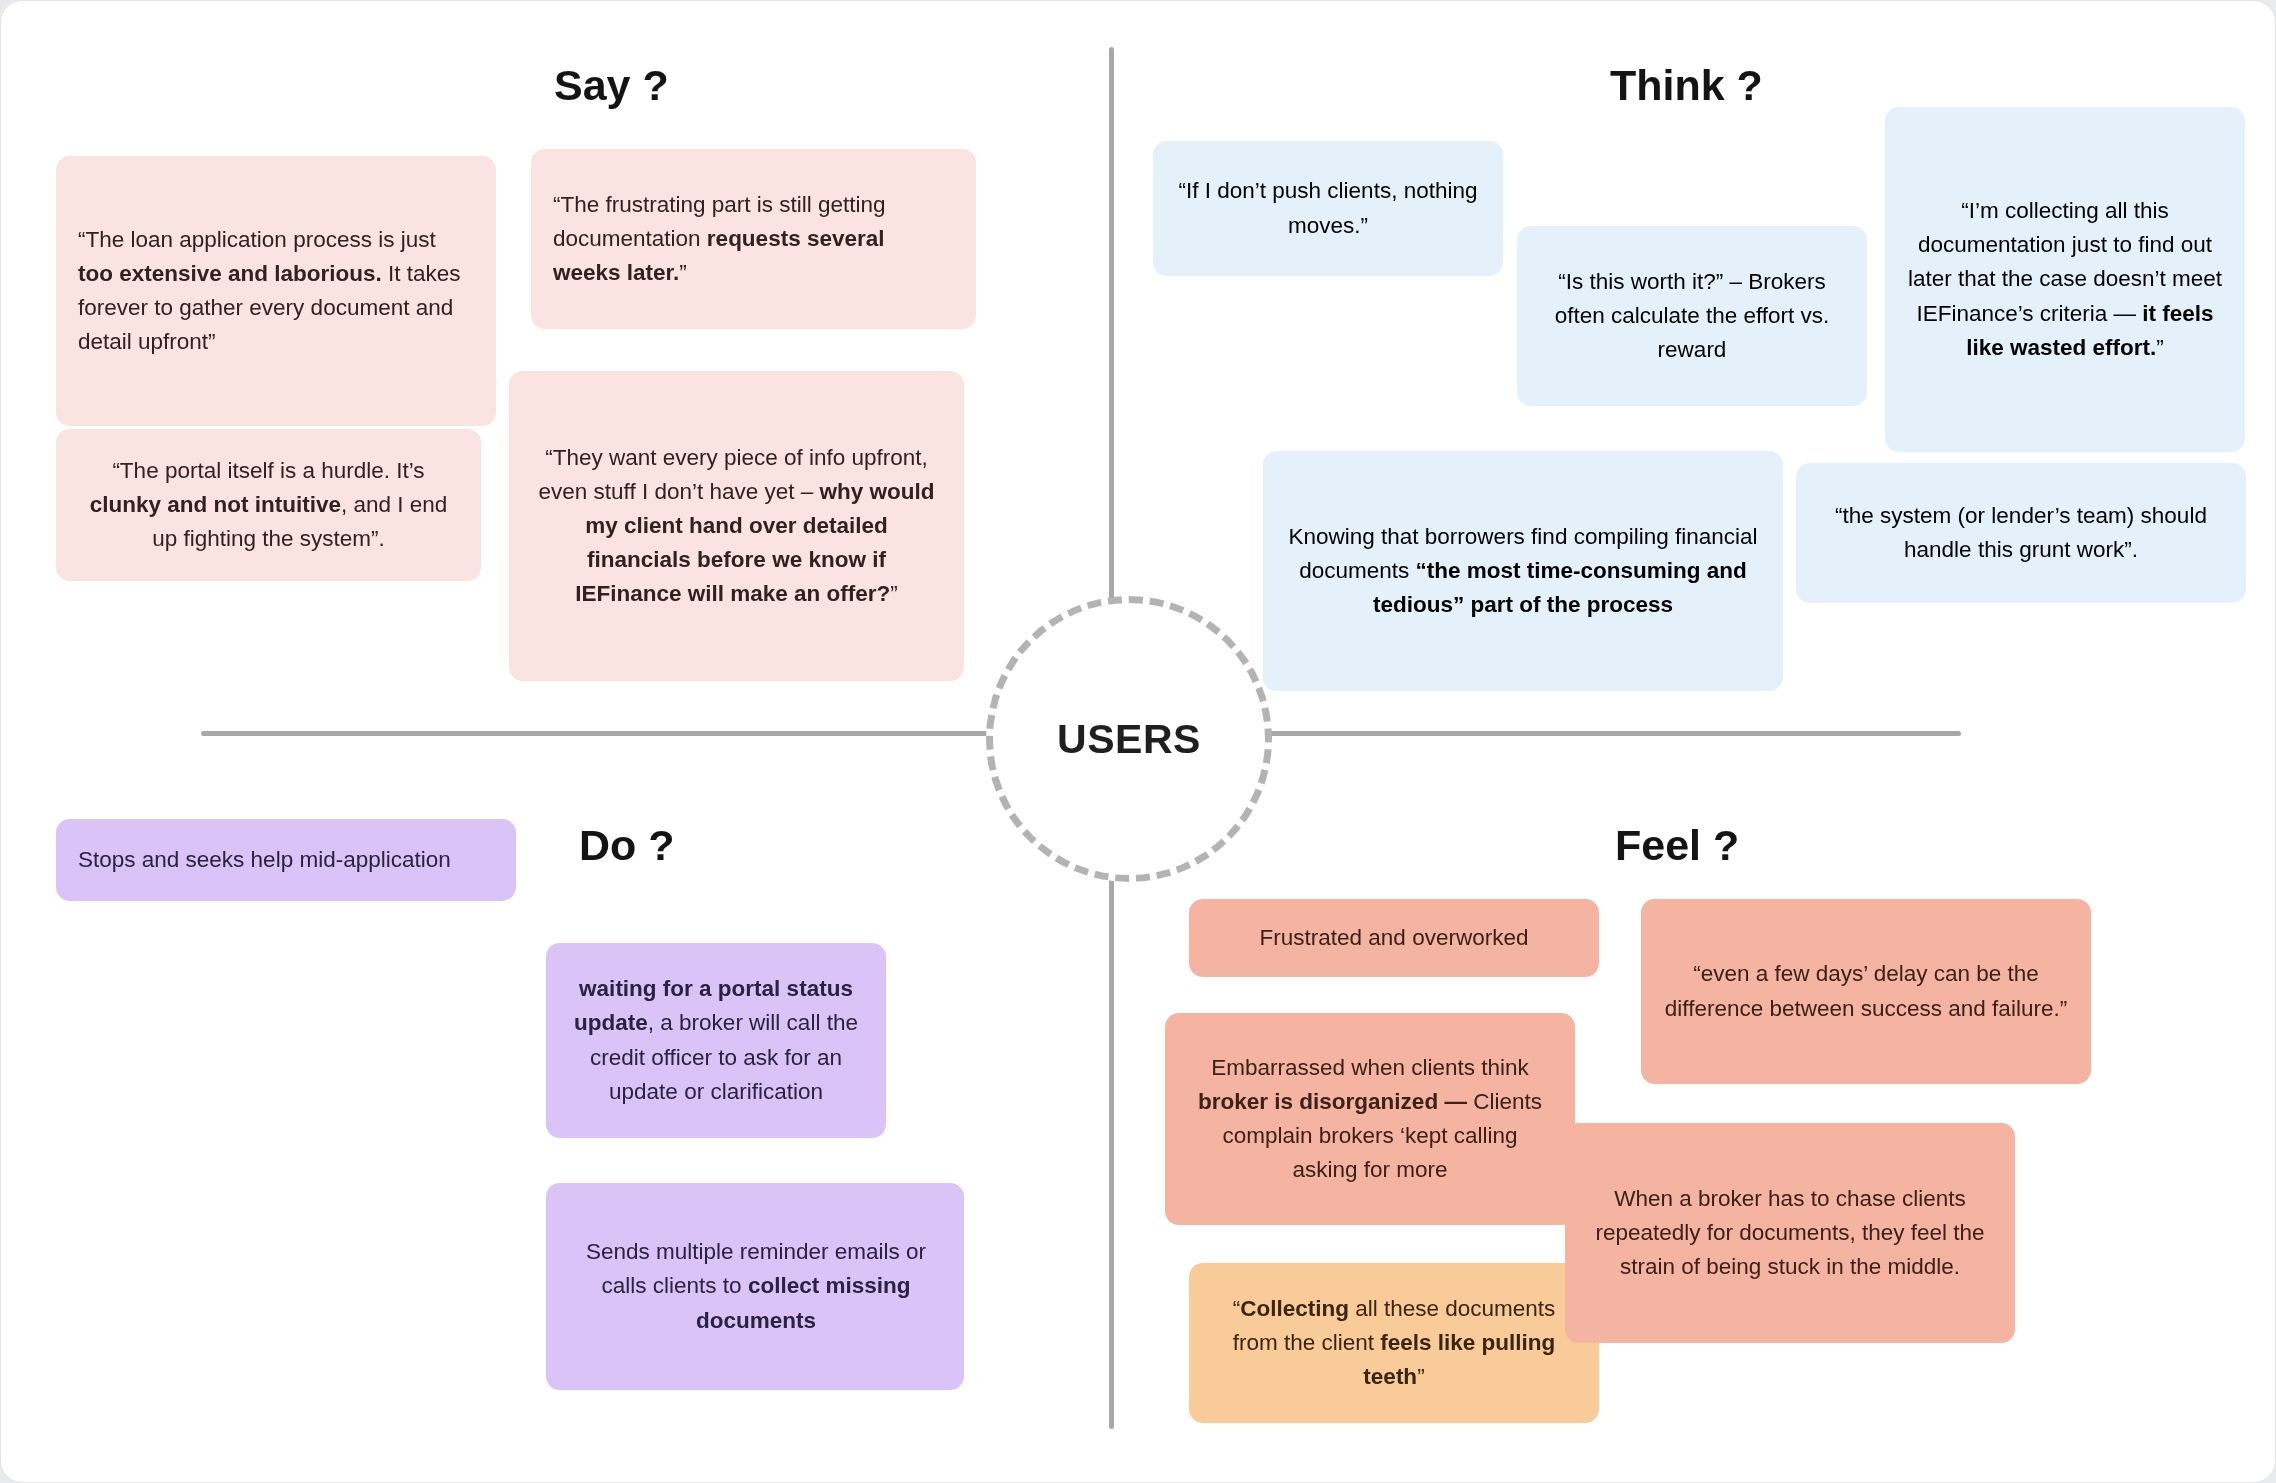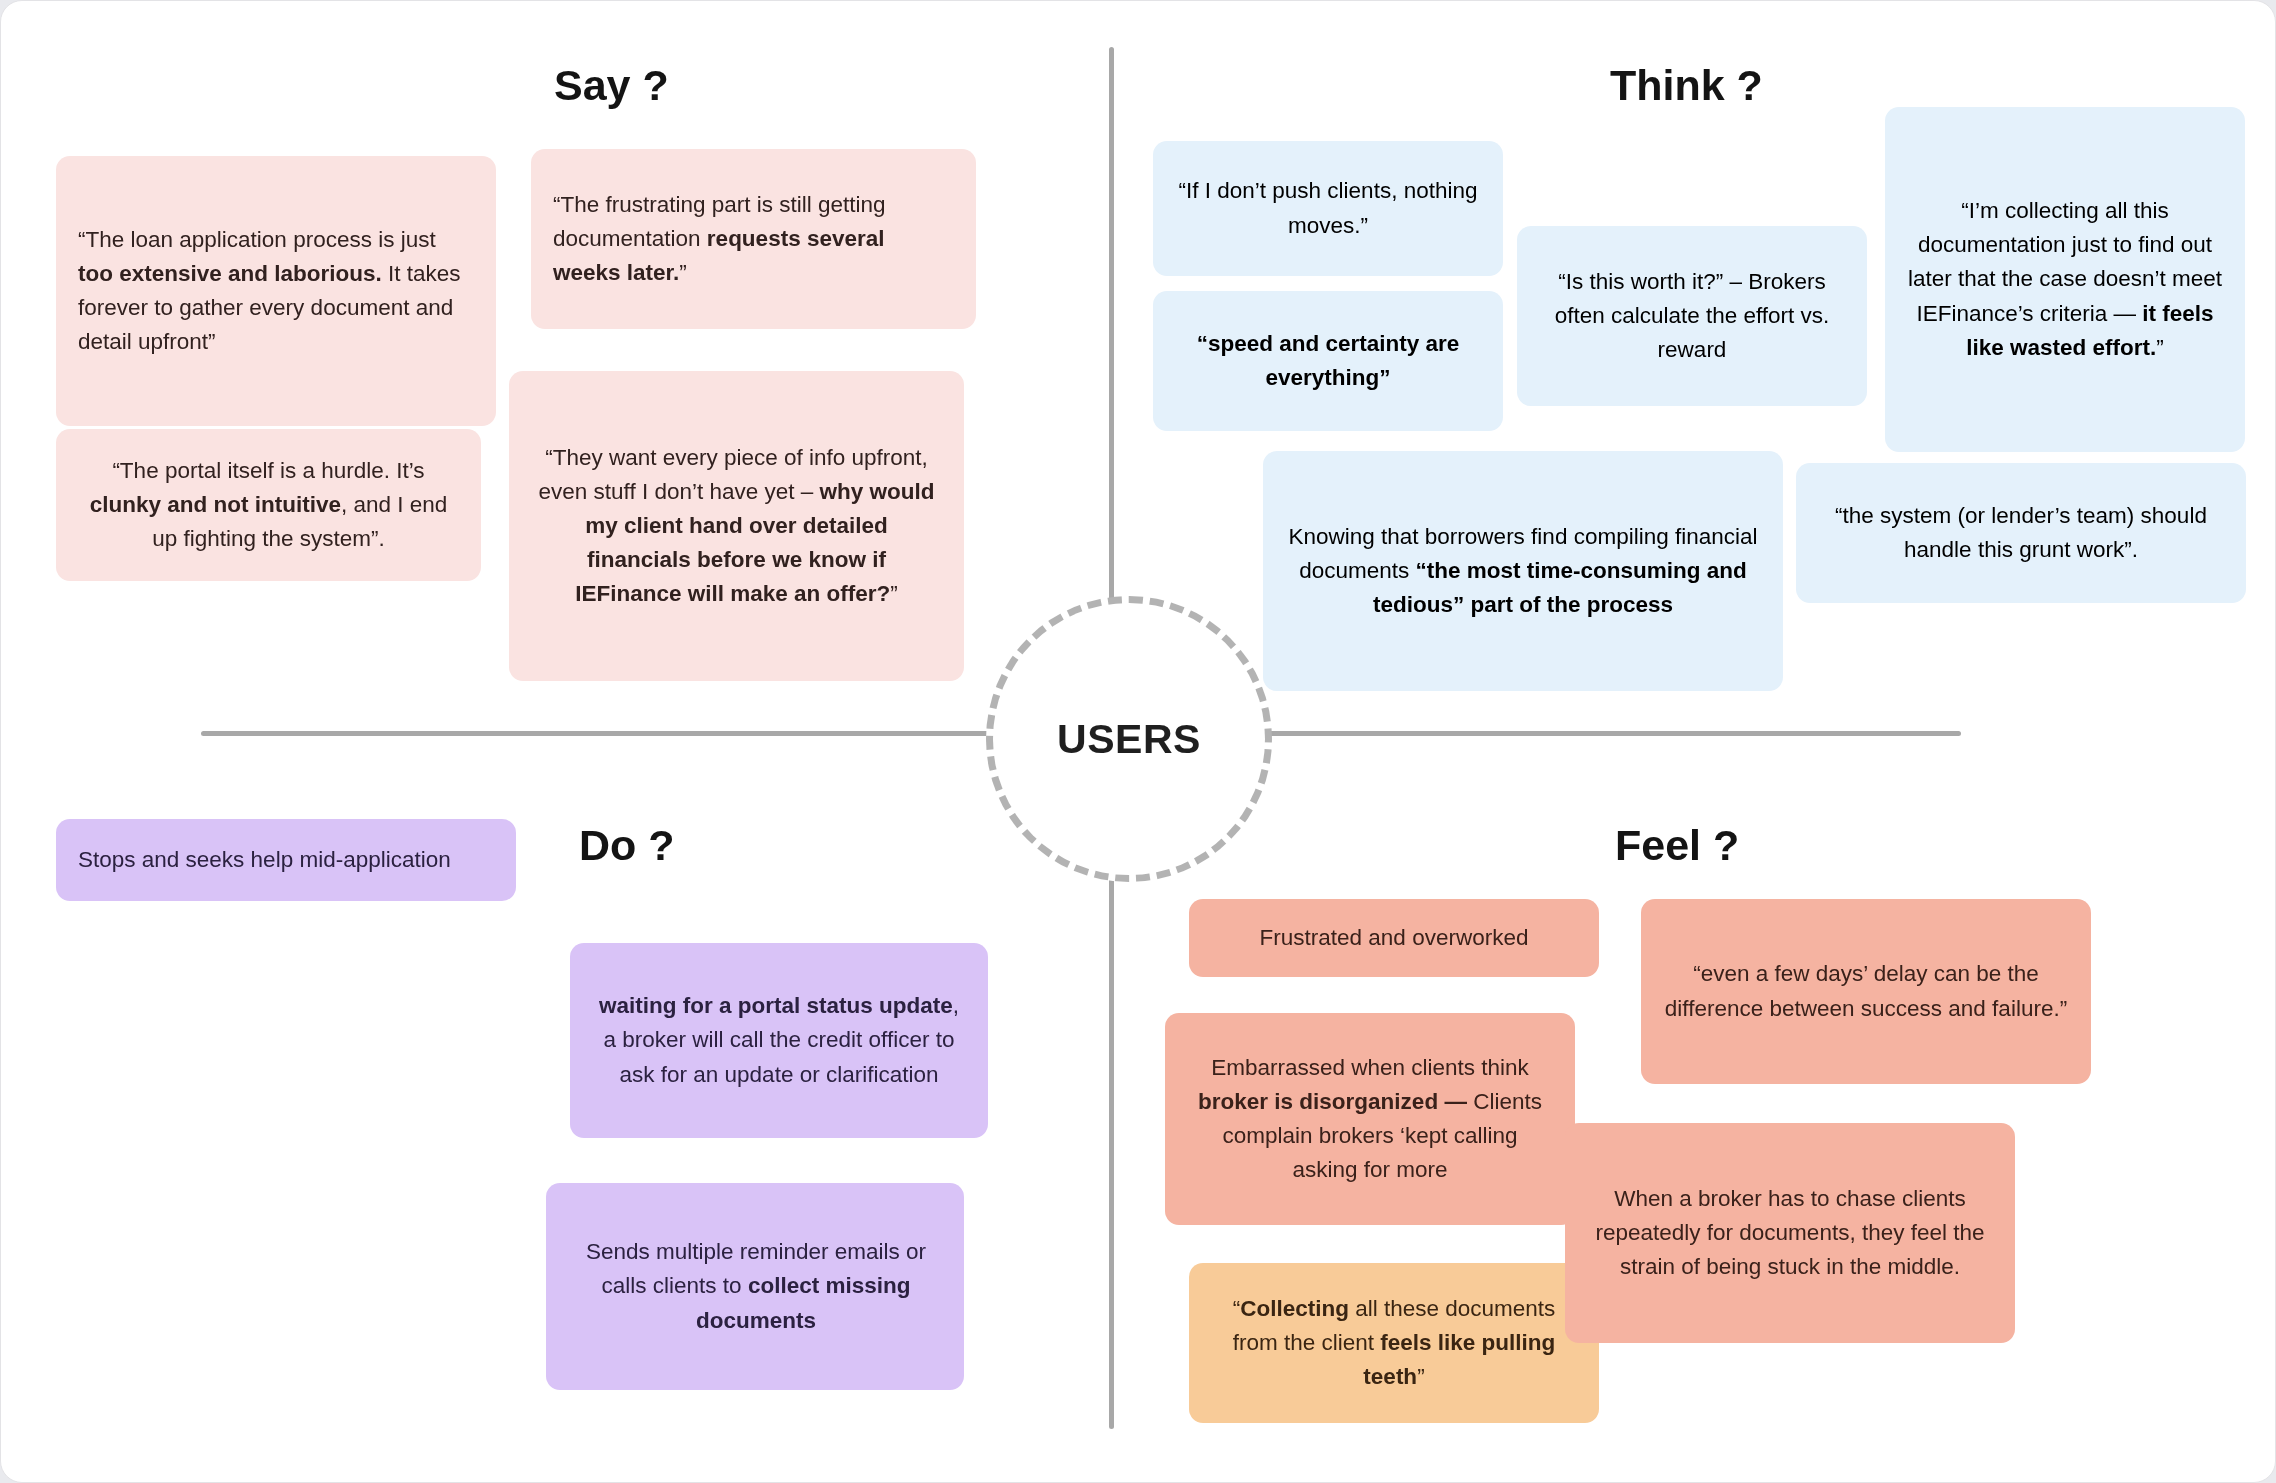--- a/index.html
+++ b/index.html
@@ -107,21 +107,21 @@
   #think-1 { left: 1152px; top: 140px; width: 350px; height: 135px; }
   #think-2 { left: 1152px; top: 290px; width: 350px; height: 140px; }
   #think-3 { left: 1516px; top: 225px; width: 350px; height: 180px; }
   #think-4 { left: 1884px; top: 85px;  width: 360px; height: 345px; margin-top: 21px; }
   #think-5 { left: 1262px; top: 450px; width: 520px; height: 240px; }
   #think-6 { left: 1795px; top: 462px; width: 450px; height: 140px; }
 
   
   #do-1 { left: 55px;  top: 818px;  width: 460px; height: 82px; }
   #do-2 { left: 127px; top: 940px;  width: 385px; height: 190px; }
-  #do-3 { left: 569px; top: 942px;  width: 418px; height: 195px; }
+  #do-3 { left: 545px; top: 942px;  width: 340px; height: 195px; }
   #do-4 { left: 545px; top: 1182px; width: 418px; height: 207px; padding-left: 24px; }
 
   
   #feel-1 { left: 1188px; top: 898px;  width: 410px; height: 78px; }
   #feel-2 { left: 1164px; top: 1012px; width: 410px; height: 212px; }
   #feel-3 { left: 1188px; top: 1262px; width: 410px; height: 160px; }
   #feel-4 { left: 1640px; top: 898px;  width: 450px; height: 185px; }
   #feel-5 { left: 1564px; top: 1122px; width: 450px; height: 220px; }
 </style>
 </head>
@@ -152,23 +152,20 @@
   <div class="card c-pink" id="say-3">
       <span class="txt ta-center">“They want every piece of info upfront, even stuff I don’t have yet – <b>why would my client hand over detailed financials before we know if IEFinance will make an offer?</b>”</span>
     </div>
   <div class="card c-pink" id="say-4">
       <span class="txt ta-center">“The portal itself is a hurdle. It’s <b>clunky and not intuitive</b>, and I end up fighting the system”.</span>
     </div>
 
   <div class="card c-blue" id="think-1">
       <span class="txt ta-center">“If I don’t push clients, nothing moves.”</span>
     </div>
-  <div class="card c-blue" id="think-2">
-      <span class="txt ta-center"><b>“speed and certainty are everything”</b></span>
-    </div>
   <div class="card c-blue" id="think-3">
       <span class="txt ta-center">“Is this worth it?” – Brokers often calculate the effort vs. reward</span>
     </div>
   <div class="card c-blue" id="think-4">
       <span class="txt ta-center">“I’m collecting all this documentation just to find out later that the case doesn’t meet IEFinance’s criteria — <b>it feels like wasted effort.</b>”</span>
     </div>
   <div class="card c-blue" id="think-5">
       <span class="txt ta-center">Knowing that borrowers find compiling financial documents <b>“the most time-consuming and tedious” part of the process</b></span>
     </div>
   <div class="card c-blue" id="think-6">

